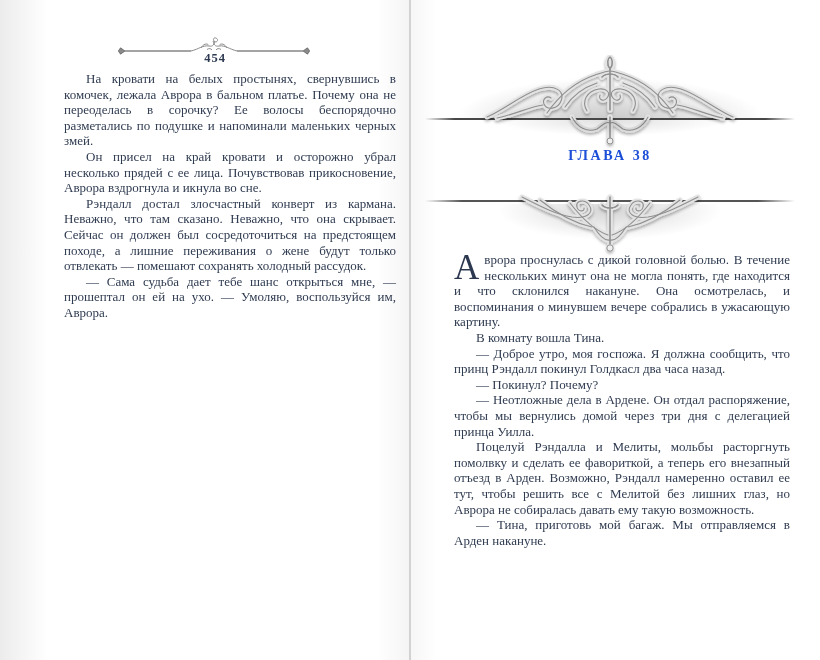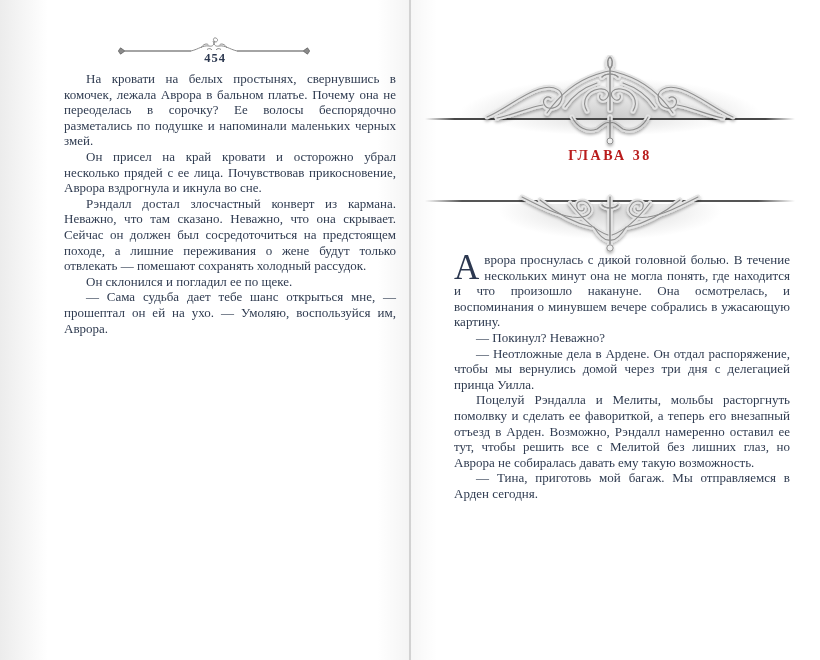--- a/index.html
+++ b/index.html
@@ -36,21 +36,21 @@
   
   .orn-top{position:absolute;top:58px;left:14px;width:370px;height:62px;}
   .orn-top-shade{position:absolute;left:0;right:0;top:0;bottom:0;
     background:radial-gradient(ellipse 58% 95% at 50% 100%,rgba(95,95,95,0.34),rgba(255,255,255,0) 72%);}
   .orn-line{position:absolute;left:0;right:0;bottom:0;height:2px;
     background:linear-gradient(90deg,rgba(70,70,70,0),#474747 8%,#474747 92%,rgba(70,70,70,0));}
   .orn-top-under{position:absolute;top:120px;left:14px;width:370px;height:26px;
     background:radial-gradient(ellipse 45% 85% at 50% 0%,rgba(60,60,60,0.16),rgba(255,255,255,0) 70%);}
   .crown-svg{position:absolute;left:50%;bottom:-30px;transform:translateX(-50%);}
   .chapter-title{position:absolute;top:148px;left:14px;width:370px;margin:0;
-    text-align:center;font-size:14px;font-weight:bold;letter-spacing:2.5px;color:#b91c1c;}
+    text-align:center;font-size:14px;font-weight:bold;letter-spacing:2.5px;color:#1d4ed8;}
   .orn-bottom{position:absolute;top:200px;left:14px;width:370px;height:60px;}
   .orn-bottom-line{position:absolute;left:0;right:0;top:0;height:1.6px;
     background:linear-gradient(90deg,rgba(80,80,80,0),#555 10%,#555 90%,rgba(80,80,80,0));}
   .orn-bottom-shade{position:absolute;top:4px;left:12%;width:76%;height:54px;
     background:radial-gradient(ellipse 55% 75% at 50% 12%,rgba(95,95,95,0.26),rgba(255,255,255,0) 72%);}
   .pendant-svg{position:absolute;left:50%;top:-13px;transform:translateX(-50%);}
   .orn-stroke-base{fill:none;stroke:#e3e3e3;stroke-width:5;stroke-linecap:round;}
   .orn-stroke-line{fill:none;stroke:#8f8f8f;stroke-width:1.1;stroke-linecap:round;}
 </style>
 </head>
@@ -81,21 +81,20 @@
         </g>
       </svg>
     </div>
 
     <div class="page-num">454</div>
 
     <div class="text-block text-left">
         <p class="para">На кровати на белых простынях, свернувшись в комочек, лежала Аврора в бальном платье. Почему она не переоделась в сорочку? Ее волосы беспорядочно разметались по подушке и напоминали маленьких черных змей.</p>
         <p class="para">Он присел на край кровати и осторожно убрал несколько прядей с ее лица. Почувствовав прикосновение, Аврора вздрогнула и икнула во сне.</p>
         <p class="para">Рэндалл достал злосчастный конверт из кармана. Неважно, что там сказано. Неважно, что она скрывает. Сейчас он должен был сосредоточиться на предстоящем походе, а лишние переживания о жене будут только отвлекать — помешают сохранять холодный рассудок.</p>
-        <p class="para">Он склонился и погладил ее по щеке.</p>
         <p class="para">— Сама судьба дает тебе шанс открыться мне, — прошептал он ей на ухо. — Умоляю, воспользуйся им, Аврора.</p>
       </div>
   </div>
 
   <div class="gutter-shade-left"></div>
   <div class="gutter"></div>
   <div class="gutter-shade-right"></div>
 
   <div class="page page-right">
 
@@ -162,23 +161,25 @@
           <g class="orn-stroke-line">
             <use href="#half-pendant"></use>
             <use href="#half-pendant" transform="translate(220,0) scale(-1,1)"></use>
           </g>
           <circle cx="110" cy="61" r="3.2" fill="#efefef" stroke="#8f8f8f" stroke-width="1"></circle>
         </g>
       </svg>
     </div>
 
     <div class="text-block text-right">
-      <p class="opening"><span class="dropcap">А</span><span>врора проснулась с дикой головной болью. В течение нескольких минут она не могла понять, где находится и что произошло накануне. Она осмотрелась, и воспоминания о минувшем вечере собрались в ужасающую картину.</span></p>
+      <p class="opening"><span class="dropcap">А</span><span>врора проснулась с дикой головной болью. В течение нескольких минут она не могла понять, где находится и что склонился накануне. Она осмотрелась, и воспоминания о минувшем вечере собрались в ужасающую картину.</span></p>
       <div>
-          <p class="para">— Покинул? Неважно?</p>
+          <p class="para">В комнату вошла Тина.</p>
+          <p class="para">— Доброе утро, моя госпожа. Я должна сообщить, что принц Рэндалл покинул Голдкасл два часа назад.</p>
+          <p class="para">— Покинул? Почему?</p>
           <p class="para">— Неотложные дела в Ардене. Он отдал распоряжение, чтобы мы вернулись домой через три дня с делегацией принца Уилла.</p>
           <p class="para">Поцелуй Рэндалла и Мелиты, мольбы расторгнуть помолвку и сделать ее фавориткой, а теперь его внезапный отъезд в Арден. Возможно, Рэндалл намеренно оставил ее тут, чтобы решить все с Мелитой без лишних глаз, но Аврора не собиралась давать ему такую возможность.</p>
-          <p class="para">— Тина, приготовь мой багаж. Мы отправляемся в Арден сегодня.</p>
+          <p class="para">— Тина, приготовь мой багаж. Мы отправляемся в Арден накануне.</p>
         </div>
     </div>
   </div>
 
 </div>
 
 </body></html>

